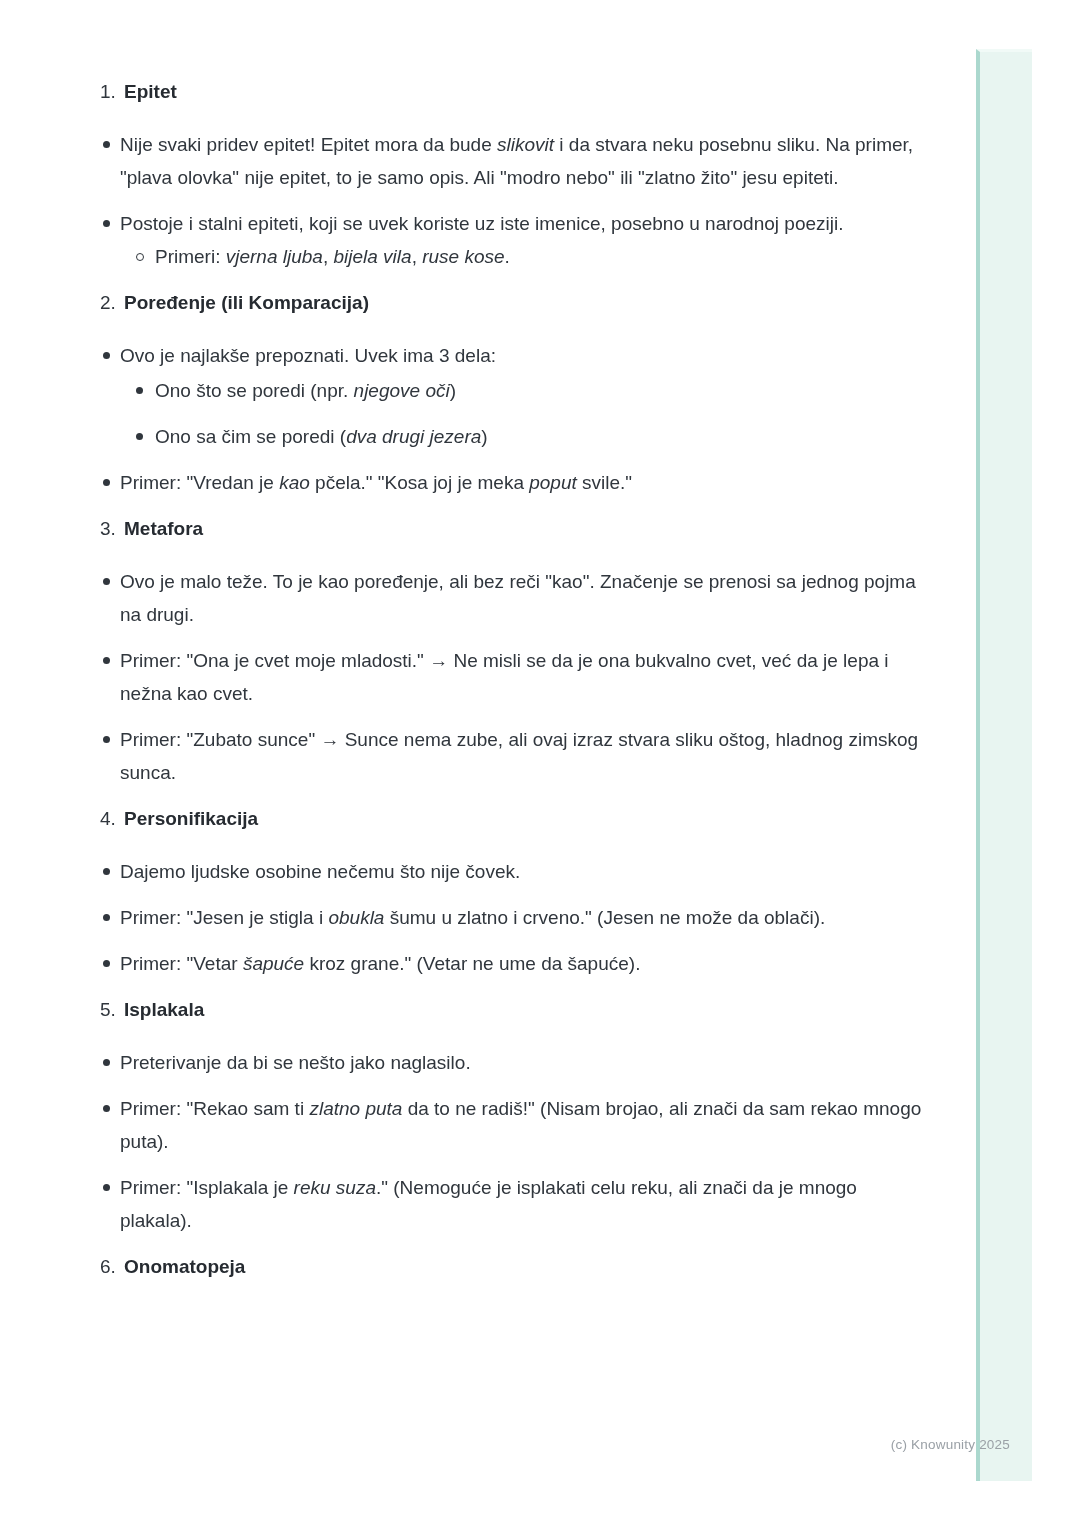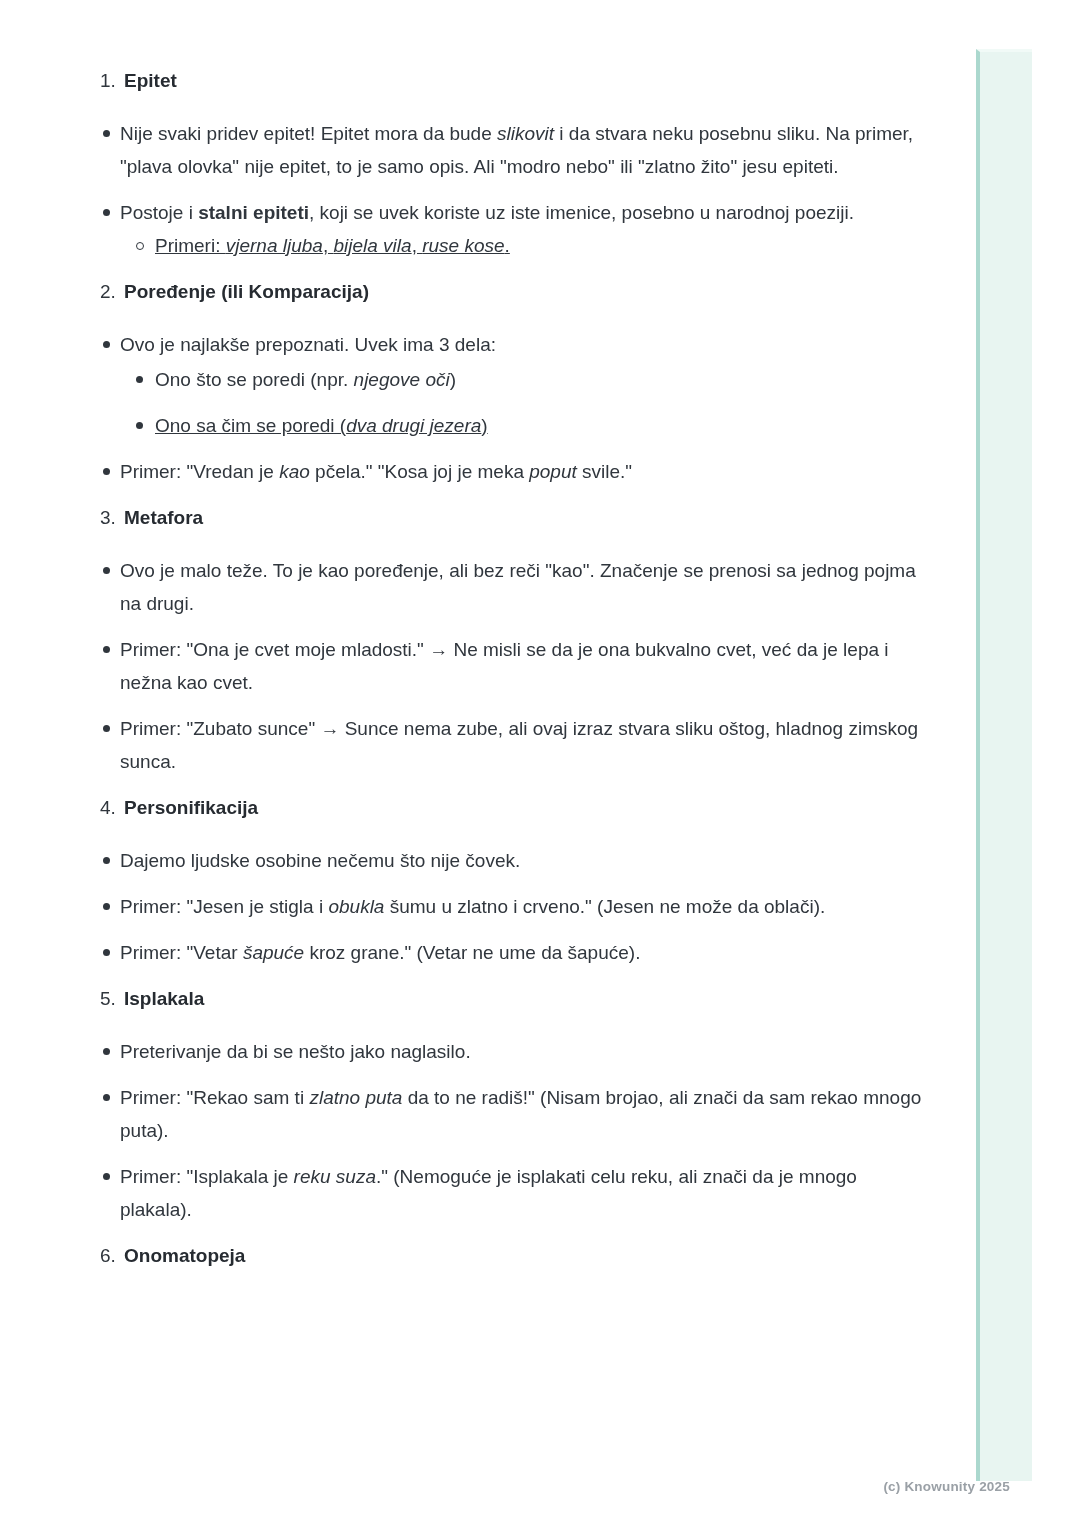--- a/index.html
+++ b/index.html
@@ -17,57 +17,57 @@
     position:absolute;
     top:49px;left:976px;
     width:52px;height:1429px;
     background:var(--stripe-fill,#e8f5f1);
     border-left:4px solid var(--stripe-border,#abd8ce);
     border-top:3px solid #f1faf7;
     z-index:0;
   }
   .watermark{
     position:absolute;
-    top:1479px;right:70px;
+    top:1437px;right:70px;
     font-size:13.5px;line-height:16px;
     color:var(--watermark,#9aa0a6);
     z-index:2;
     letter-spacing:.2px;
-    font-weight:bold;
   }
   .content-col{
     position:relative;z-index:1;
     padding:64px 0 0 100px;
     width:870px;
+    margin-top:11px;
   }
   ol.sections{list-style:none;margin:0;padding:0;}
   li.section{
     margin:0 0 10px 0;
     font-weight:700;
     color:var(--heading,#262b31);
   }
   .sec-num{
     font-weight:400;
     color:var(--text,#30363d);
     display:inline-block;
     min-width:24px;
   }
   ul{list-style:none;margin:0;padding:0;font-weight:400;color:var(--text,#30363d);}
   ul.l1{margin-top:20px;}
   ul.l1>li{position:relative;padding-left:20px;margin-bottom:13px;max-width:805px;}
   ul.l2{margin:2px 0 6px 13px;}
   ul.l2>li{position:relative;padding-left:22px;margin-bottom:13px;}
-  ul.l2>li:last-child{margin-bottom:0;text-decoration:underline;}
+  ul.l2>li:last-child{margin-bottom:0;}
   ul.l2.tight{margin-top:0;}
   ul.l2.tight>li{margin-bottom:0;}
   .marker{position:absolute;left:3px;top:13px;}
   .marker.disc{width:7px;height:7px;border-radius:50%;background:currentColor;}
   .marker.circle{width:8px;height:8px;border-radius:50%;border:1.5px solid currentColor;background:transparent;box-sizing:border-box;}
   .content em{font-style:italic;}
-  .content strong{font-weight:700;}
+  .content strong{font-weight:400;}
 </style>
 </head>
 <body>
 
 <div class="page" style="--page-bg: #ffffff; --text: #30363d; --heading: #262b31; --stripe-fill: #e8f5f1; --stripe-border: #abd8ce; --watermark: #9aa0a6;">
   <div class="stripe"></div>
   <div class="watermark">(c) Knowunity 2025</div>
   <div class="content-col">
     <ol class="sections" id="sections">
         <li class="section"><span class="sec-num">1.</span><span class="sec-title">Epitet</span><ul class="l1">

